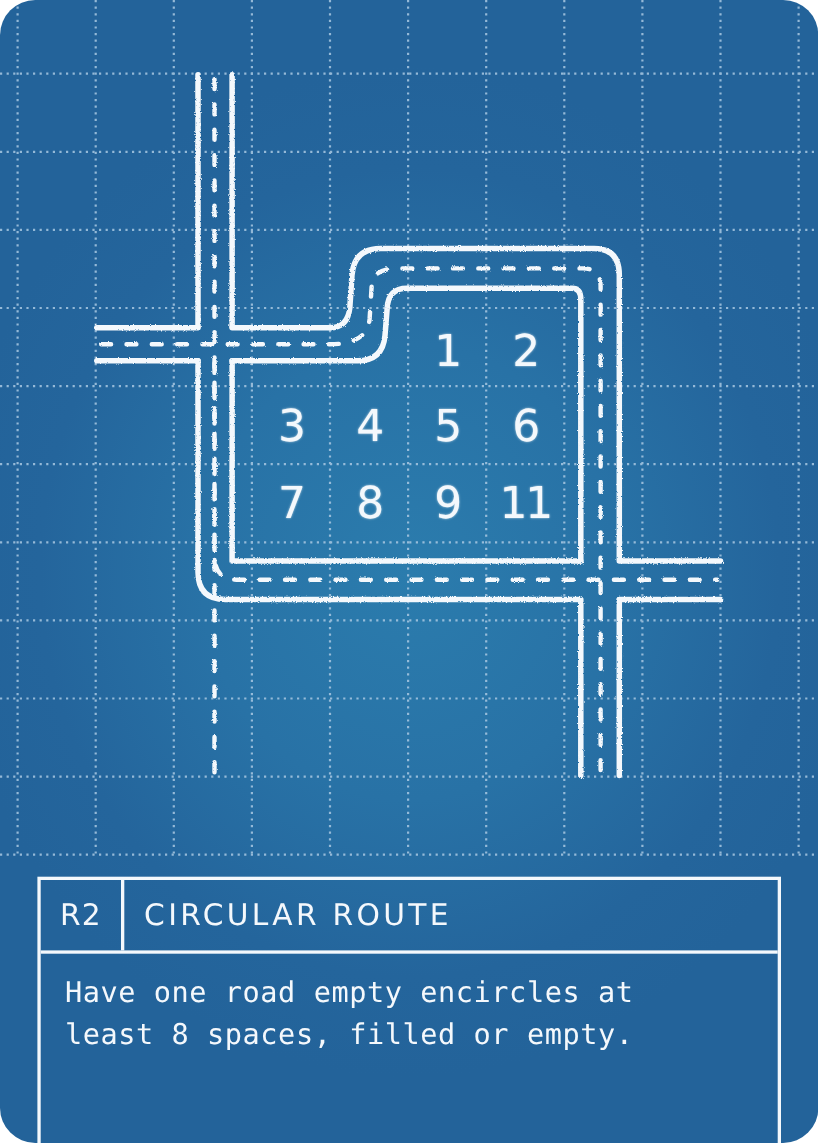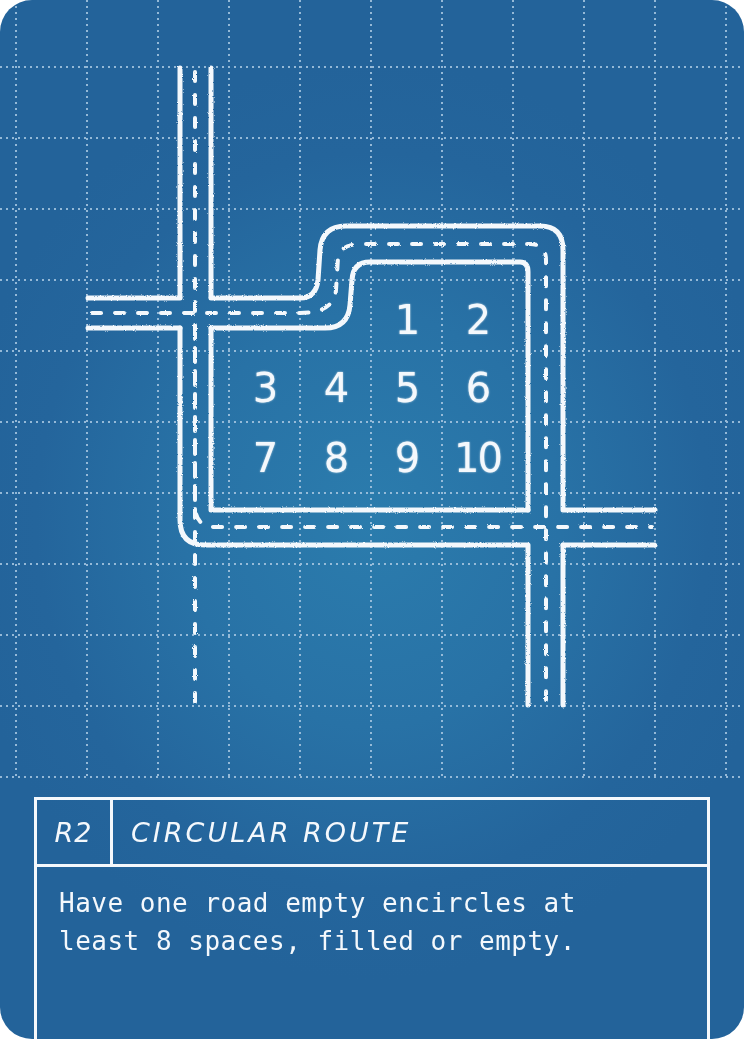--- a/index.html
+++ b/index.html
@@ -17,21 +17,21 @@
     color:#f4f8fc; font-family:"DejaVu Sans", sans-serif; font-size:40px;
     font-weight:normal; text-shadow: 0 0 2px rgba(255,255,255,0.8);
     letter-spacing:-2px;
   }
   .rule-box {
     position:absolute; left:34px; top:797px; width:676px; height:260px;
     border:3px solid #f4f8fc; box-sizing:border-box;
   }
   .title-row {
     position:absolute; left:0; top:0; right:0; height:67px;
-    border-bottom:3px solid #f4f8fc; box-sizing:border-box;font-style:italic;
+    border-bottom:3px solid #f4f8fc; box-sizing:border-box;
   }
   .code-cell {
     position:absolute; left:0; top:0; width:76px; height:64px;
     border-right:3px solid #f4f8fc; box-sizing:border-box;
     display:flex; align-items:center; justify-content:center;
     color:#f4f8fc; font-family:"DejaVu Sans", sans-serif; font-size:27px; letter-spacing:1px;
   }
   .title-cell {
     position:absolute; left:94px; top:0; height:64px;
     display:flex; align-items:center;
@@ -112,21 +112,21 @@
 
   <div class="num" style="left:371px;top:284px;">1</div>
   <div class="num" style="left:442px;top:284px;">2</div>
   <div class="num" style="left:229px;top:352px;">3</div>
   <div class="num" style="left:300px;top:352px;">4</div>
   <div class="num" style="left:371px;top:352px;">5</div>
   <div class="num" style="left:442px;top:352px;">6</div>
   <div class="num" style="left:229px;top:422px;">7</div>
   <div class="num" style="left:300px;top:422px;">8</div>
   <div class="num" style="left:371px;top:422px;">9</div>
-  <div class="num" style="left:442px;top:422px;">10</div>
+  <div class="num" style="left:442px;top:422px;">11</div>
 
   <div class="rule-box">
     <div class="title-row">
       <div class="code-cell">R2</div>
       <div class="title-cell">CIRCULAR ROUTE</div>
     </div>
     <div class="desc">
       <div>Have one road empty encircles at</div>
       <div>least 8 spaces, filled or empty.</div>
     </div>

